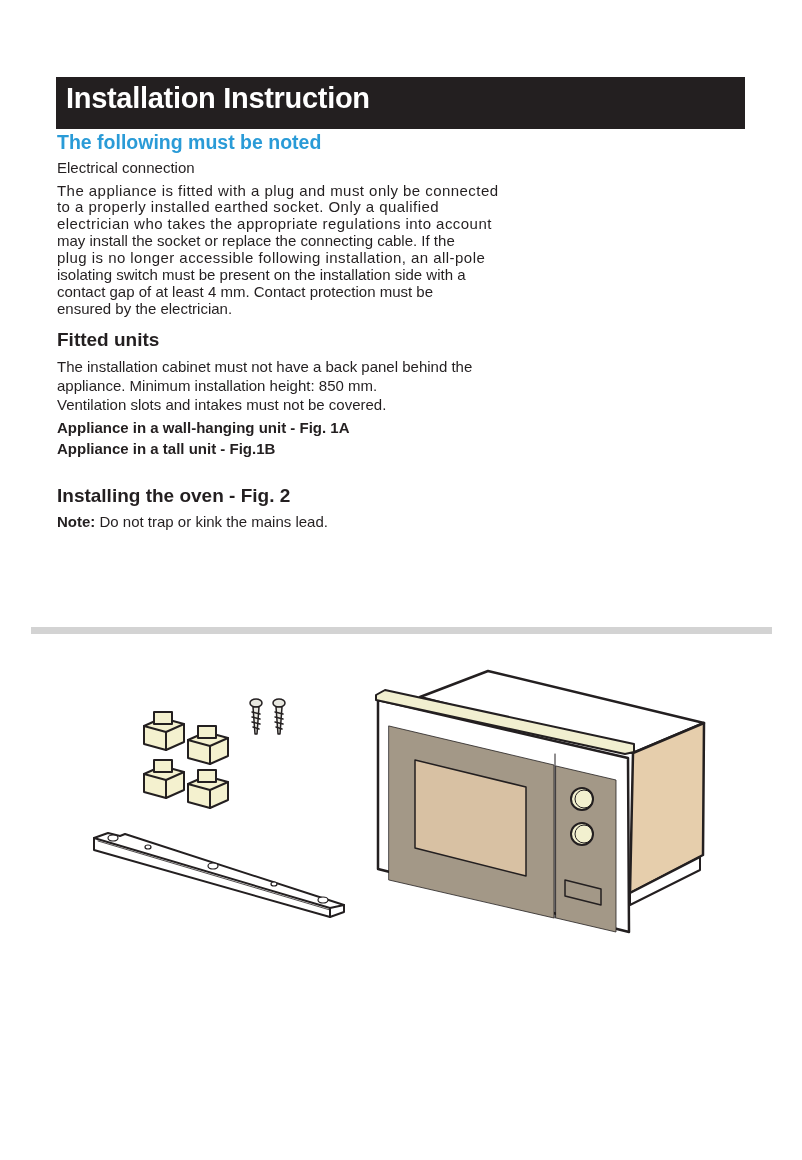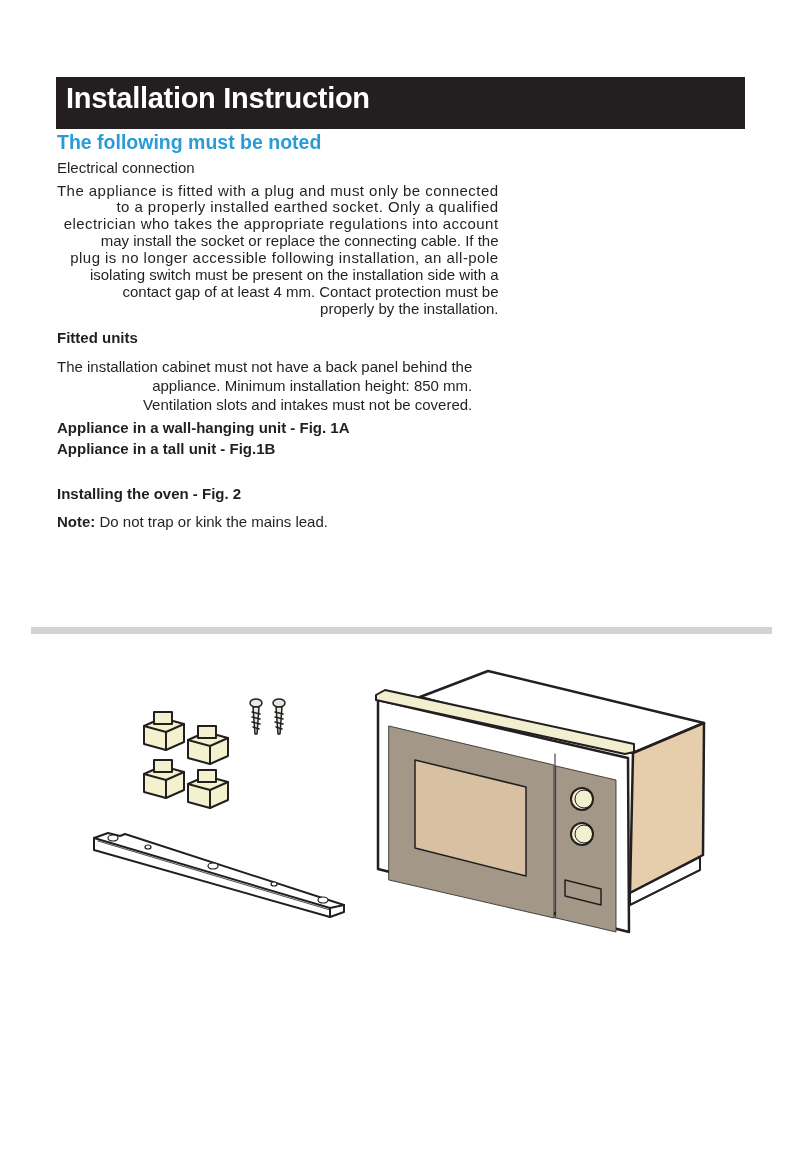--- a/index.html
+++ b/index.html
@@ -1,24 +1,24 @@
 <!DOCTYPE html>
 <html><head>
 <meta charset="utf-8">
 <style>
   html, body { margin: 0; padding: 0; background: #ffffff; }
   body { width: 802px; height: 1160px; position: relative; overflow: hidden; font-family: "Liberation Sans", sans-serif; color: #231f20; }
   .title-bar { position: absolute; left: 56px; top: 77px; width: 689px; height: 52px; background: #231f20; }
   .title-bar h1 { margin: 0; position: absolute; left: 10px; top: 5px; font-size: 29px; font-weight: bold; color: #ffffff; letter-spacing: -0.3px; }
   .subhead-blue { position: absolute; left: 57px; top: 131px; font-size: 19.5px; font-weight: bold; color: #2a9bd7; margin: 0; text-align: center; }
   .subhead-small { position: absolute; left: 57px; top: 159px; font-size: 15px; font-weight: normal; margin: 0; }
-  .para { position: absolute; left: 57px; font-size: 15px; line-height: 17px; margin: 0; text-align: right; }
+  .para { position: absolute; left: 57px; font-size: 15px; line-height: 17px; margin: 0; }
   .para .ln { display: block; white-space: nowrap; }
   .wide { letter-spacing: 0.45px; }
-  .h2 { position: absolute; left: 57px; font-size: 15px; font-weight: bold; margin: 0; }
+  .h2 { position: absolute; left: 57px; font-size: 19px; font-weight: bold; margin: 0; }
   .boldline { position: absolute; left: 57px; font-size: 15px; font-weight: bold; margin: 0; }
   .divider { position: absolute; left: 31px; top: 627px; width: 741px; height: 7px; background: #d3d3d3; }
   .figure { position: absolute; left: 0; top: 640px; width: 802px; height: 340px; }
 </style>
 </head>
 <body>
 
 <div class="title-bar">
   <h1>Installation Instruction</h1>
 </div>
@@ -27,21 +27,21 @@
 <h3 class="subhead-small">Electrical connection</h3>
 
 <p class="para" style="top:183px;">
   <span class="ln wide" style="line-height:15px;">The appliance is fitted with a plug and must only be connected</span>
   <span class="ln wide" style="line-height:17px;">to a properly installed earthed socket. Only a qualified</span>
   <span class="ln wide" style="line-height:18px;">electrician who takes the appropriate regulations into account</span>
   <span class="ln" style="line-height:16px;">may install the socket or replace the connecting cable. If the</span>
   <span class="ln wide" style="line-height:17px;">plug is no longer accessible following installation, an all-pole</span>
   <span class="ln" style="line-height:17px;">isolating switch must be present on the installation side with a</span>
   <span class="ln" style="line-height:17px;">contact gap of at least 4 mm. Contact protection must be</span>
-  <span class="ln" style="line-height:18px;">properly by the installation.</span>
+  <span class="ln" style="line-height:18px;">ensured by the electrician.</span>
 </p>
 
 <h2 class="h2" style="top:329px;">Fitted units</h2>
 <p class="para" style="top:357px; line-height:19px;">
   <span class="ln">The installation cabinet must not have a back panel behind the</span>
   <span class="ln">appliance. Minimum installation height: 850 mm.</span>
   <span class="ln">Ventilation slots and intakes must not be covered.</span>
 </p>
 <p class="boldline" style="top:419px;">Appliance in a wall-hanging unit - Fig. 1A</p>
 <p class="boldline" style="top:440px;">Appliance in a tall unit - Fig.1B</p>

